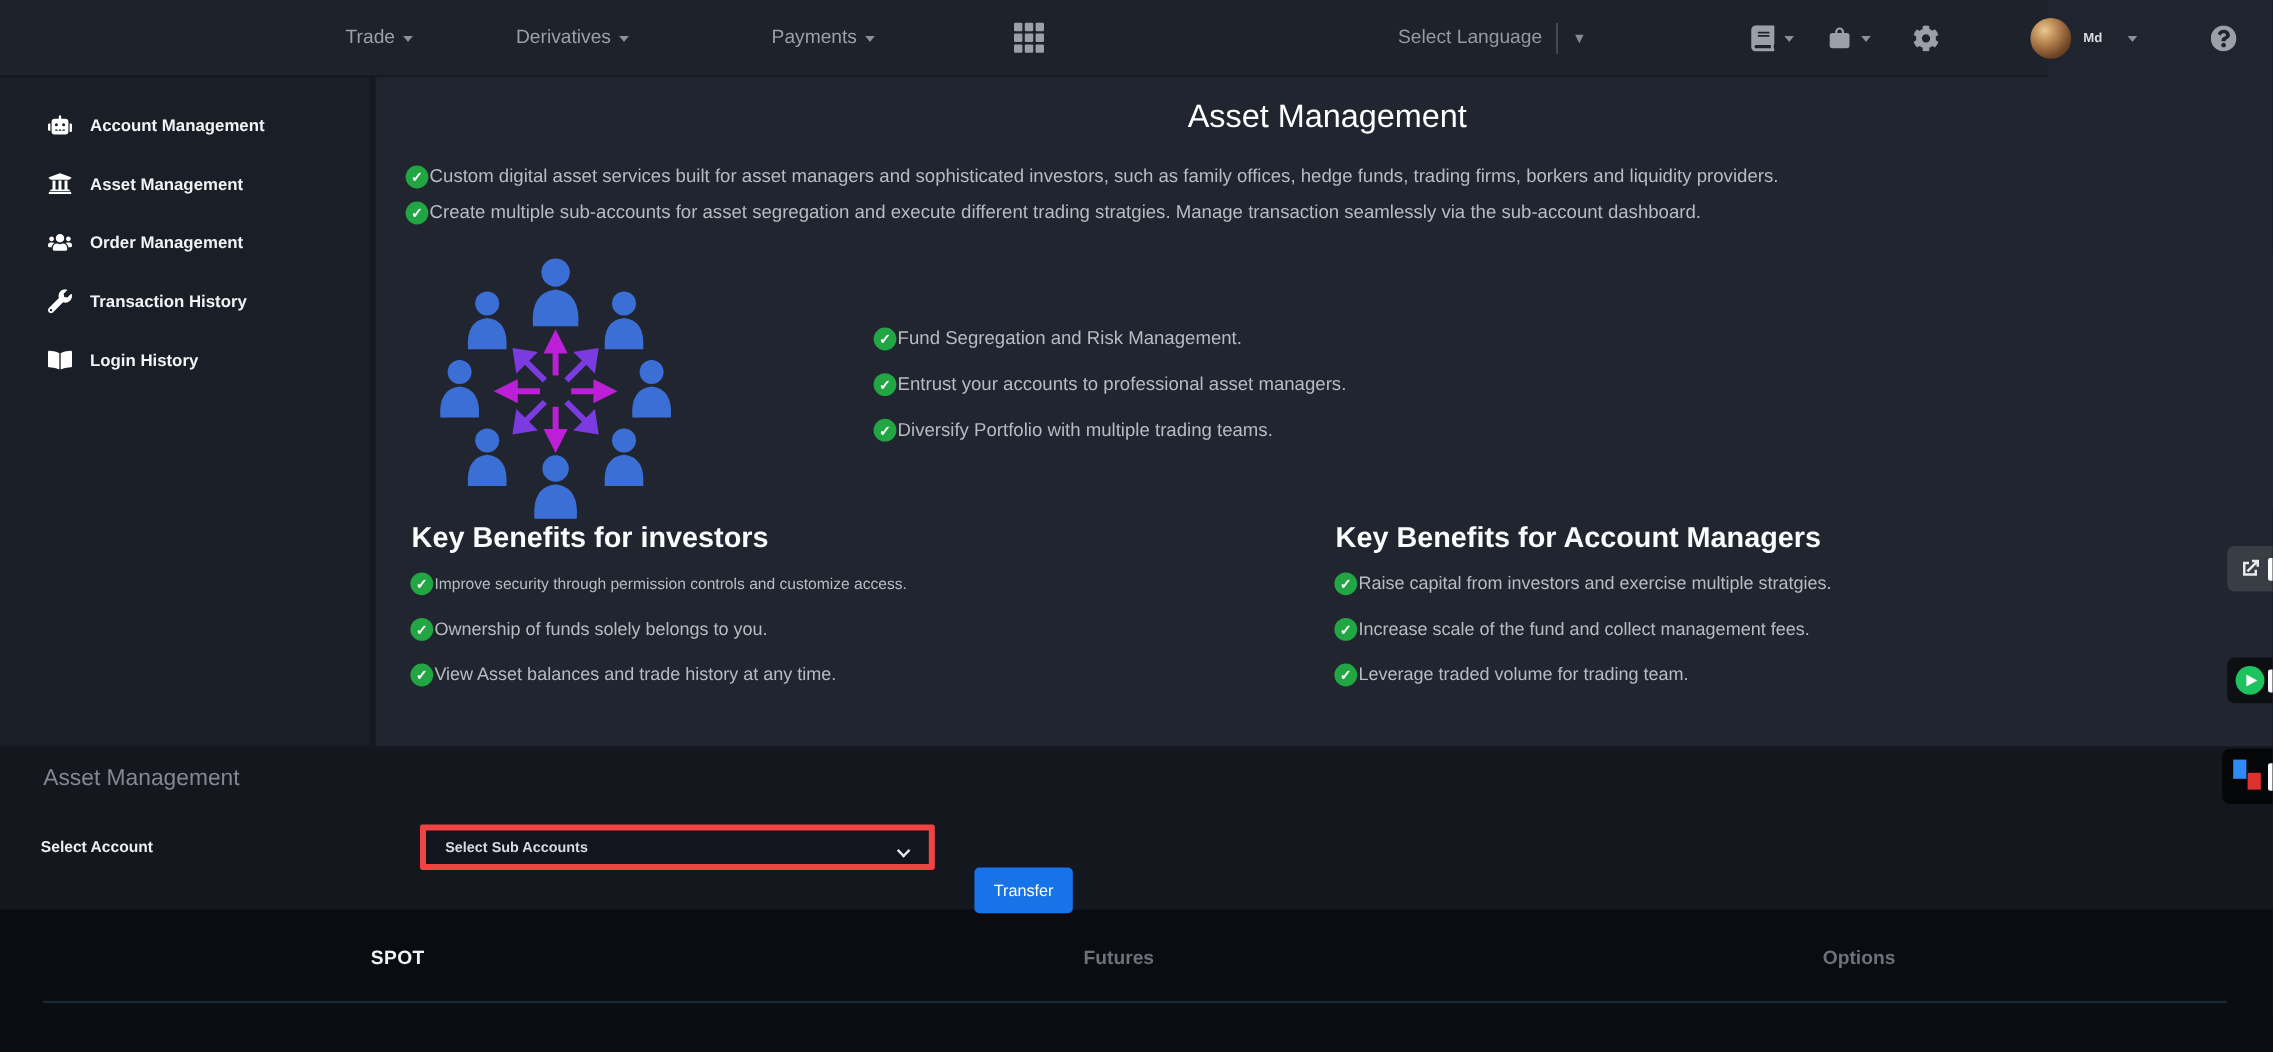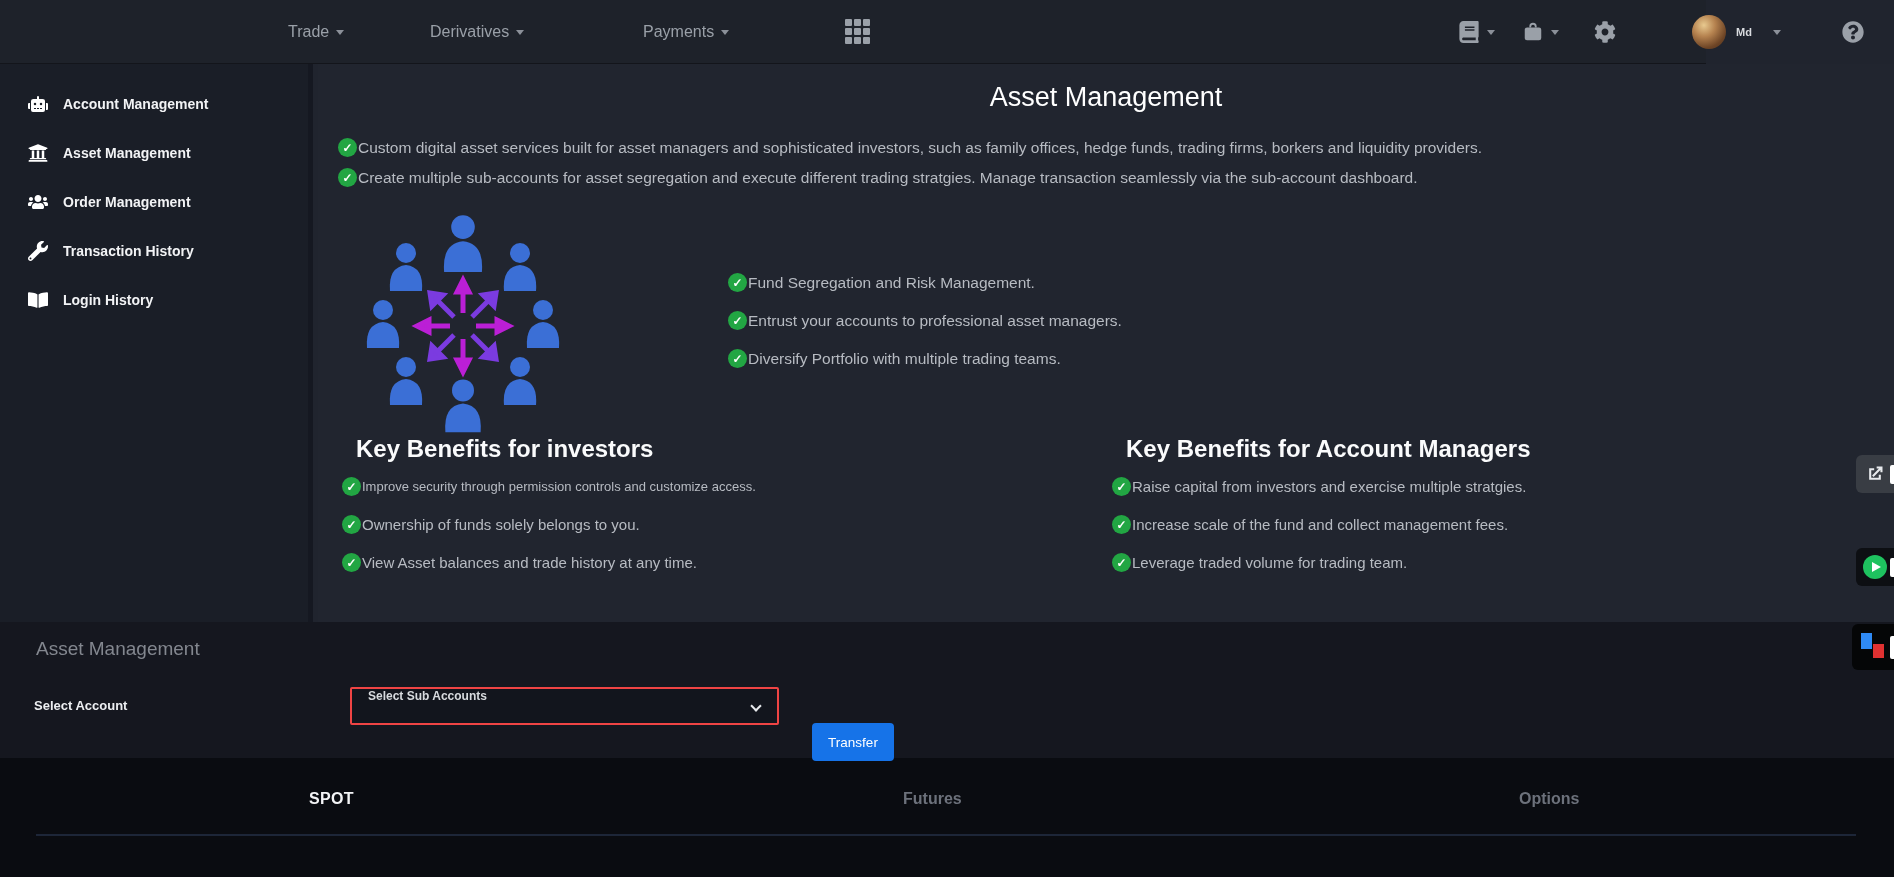--- a/index.html
+++ b/index.html
@@ -18,40 +18,40 @@
   .lang-caret { color:#868c95; font-size:12px; }
   .nav-icon { position:absolute; top:21px; width:22px; height:22px; fill:#9aa0a8; cursor:pointer; }
   .nav-icon-caret { position:absolute; top:30px; }
   .avatar { position:absolute; left:1692px; top:15px; width:34px; height:34px; border-radius:50%; cursor:pointer;
     background:radial-gradient(circle at 35% 30%, #e8c98f 0%, #b5824f 35%, #6e4526 70%, #4a2e1a 100%); }
   .user-name { position:absolute; left:1736px; top:0; height:64px; line-height:64px; color:#d9dbdf; font-size:11px; font-weight:700; cursor:pointer; display:flex; align-items:center; gap:21px; }
   .help-icon { position:absolute; left:1842px; top:21px; width:22px; height:22px; fill:#9aa0a8; cursor:pointer; }
 
   
   .sidebar { position:absolute; left:0; top:64px; width:313px; height:558px; background:#1a1e27; border-right:5px solid #151821; }
-  .side-item { position:absolute; left:0; width:100%; height:34px; display:flex; align-items:center; padding-left:28px; gap:15px; cursor:pointer; }
+  .side-item { position:absolute; left:0; width:100%; height:34px; display:flex; align-items:center; padding-left:40px; gap:15px; cursor:pointer; }
   .side-item svg { width:20px; height:20px; fill:#ffffff; flex:0 0 auto; }
   .side-item .lbl { color:#f2f3f5; font-size:14px; font-weight:700; }
 
   
   .main { position:absolute; left:318px; top:64px; width:1576px; height:558px; background:#21252f; }
   .page-title { position:absolute; left:0; top:18px; width:100%; text-align:center; color:#ffffff; font-size:27px; font-weight:500; }
   .bullet { position:absolute; display:flex; align-items:flex-end; gap:1px; }
   .bullet .txt { color:#b7bbc2; font-size:15.5px; line-height:19px; }
   .check { flex:0 0 auto; width:19px; height:19px; border-radius:50%; background:#22a643; color:#fff; display:flex; align-items:center; justify-content:center; }
   .check::before { content:"✓"; font-size:12px; font-weight:700; line-height:1; }
-  .kb-title { position:absolute; color:#fafbfc; font-size:24px; font-weight:700;margin-left:13px; }
+  .kb-title { position:absolute; color:#fafbfc; font-size:24px; font-weight:700; }
   .illustration { position:absolute; left:33px; top:150px; width:224px; height:224px; }
 
   
   .bottom { position:absolute; left:0; top:622px; width:1894px; height:255px; background:#15171f; }
   .bottom .dark-zone { position:absolute; left:0; top:136px; width:100%; height:119px; background:#0a0c11; }
   .panel-heading { position:absolute; left:36px; top:16px; color:#83878f; font-size:19px; }
   .account-label { position:absolute; left:34px; top:65px; height:38px; line-height:38px; color:#eceef1; font-size:13px; font-weight:700; }
-  .sub-select { position:absolute; left:350px; top:65px; width:429px; height:38px; background:#12151d; border:2px solid #ef4444; border-radius:2px; display:flex; padding:0 16px; cursor:pointer; }
+  .sub-select { position:absolute; left:350px; top:65px; width:429px; height:38px; background:#12151d; border:5px solid #ef4444; border-radius:2px; display:flex; align-items:center; padding:0 16px; cursor:pointer; }
   .sub-select .val { color:#d7dade; font-size:12px; font-weight:600; }
   .sub-select .chev { position:absolute; right:17px; top:13px; width:8px; height:8px; border-right:2px solid #e8eaee; border-bottom:2px solid #e8eaee; transform:rotate(45deg); }
   .transfer-btn { position:absolute; left:812px; top:65px; width:82px; height:38px; background:#1673e8; border:none; border-radius:4px; color:#ffffff; font-size:13.5px; font-family:"Liberation Sans", sans-serif; cursor:pointer;margin-top:36px; }
   .tab { position:absolute; top:168px; font-size:16px; cursor:pointer; }
   .tab.active { color:#f3f4f6; font-weight:700; letter-spacing:0.3px; }
   .tab.inactive { color:#6c717b; font-weight:600; }
   .tab-divider { position:absolute; left:36px; top:212px; width:1820px; height:2px; background:#1d2638; }
 
   
   .float-btn { position:absolute; right:0; cursor:pointer; }
@@ -89,20 +89,25 @@
         <span></span>
         <span></span>
         <span></span>
         <span></span>
         <span></span>
         <span></span>
         <span></span>
         <span></span>
     </div>
 
+    <div class="lang-wrap">
+      <span class="lang-label">Select Language</span>
+      <span class="lang-sep"></span>
+      <span class="lang-caret">▼</span>
+    </div>
 
     <svg class="nav-icon" style="left:1458px" viewBox="0 0 448 512">
         <path d="M448 360V24c0-13.3-10.7-24-24-24H96C43 0 0 43 0 96v320c0 53 43 96 96 96h328c13.3 0 24-10.7 24-24v-16c0-7.5-3.5-14.3-8.9-18.7-4.2-15.4-4.2-59.3 0-74.7 5.4-4.3 8.9-11.1 8.9-18.6zM128 134c0-3.3 2.7-6 6-6h212c3.3 0 6 2.7 6 6v20c0 3.3-2.7 6-6 6H134c-3.3 0-6-2.7-6-6v-20zm0 64c0-3.3 2.7-6 6-6h212c3.3 0 6 2.7 6 6v20c0 3.3-2.7 6-6 6H134c-3.3 0-6-2.7-6-6v-20zm253.4 250H96c-17.7 0-32-14.3-32-32 0-17.6 14.4-32 32-32h285.4c-1.9 17.1-1.9 46.9 0 64z"></path>
       </svg>
     <span class="caret-down nav-icon-caret" style="left:1487px"></span>
 
     <svg class="nav-icon" style="left:1522px" viewBox="0 0 24 24">
         <path d="M12 2a4 4 0 0 1 4 4v1h-2V6a2 2 0 1 0-4 0v1H8V6a4 4 0 0 1 4-4z"></path>
         <rect x="3" y="7" width="18" height="14" rx="2.5"></rect>
       </svg>

